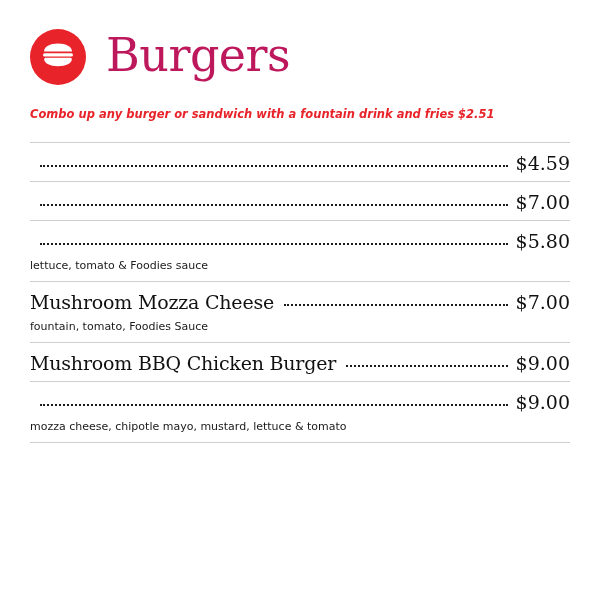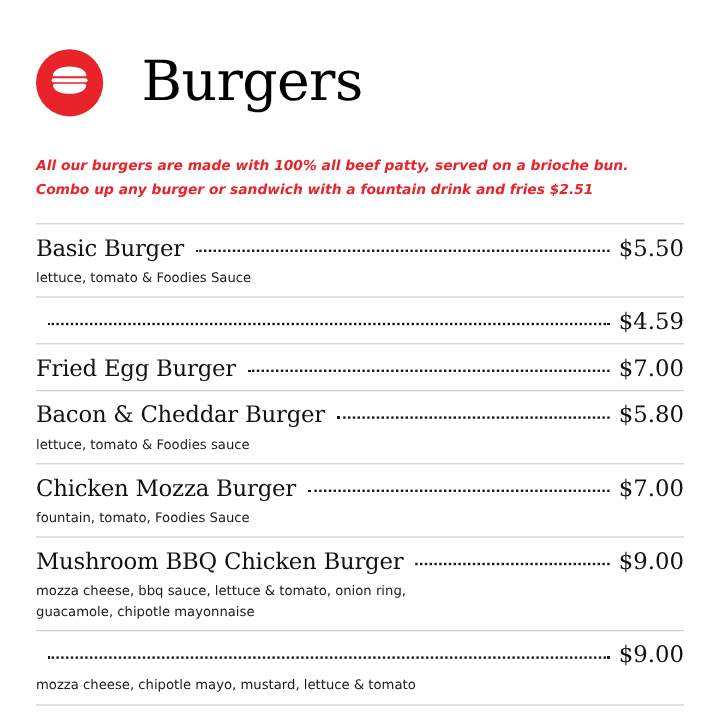--- a/index.html
+++ b/index.html
@@ -40,24 +40,24 @@
     justify-content: center;
     flex: 0 0 auto;
   }
   .burger-icon {
     display: block;
   }
   .title {
     font-family: "DejaVu Serif", serif;
     font-size: 46px;
     line-height: 1;
-    color: #000000;
+    color: #be185d;
     letter-spacing: -0.5px;
     font-weight: normal;
-    margin: 16px;
+    margin: 4px;
     padding-bottom: 4px;
   }
 
   
   .intro {
     margin-top: 18px;
     margin-bottom: 18px;
     color: #e8232a;
     font-family: "DejaVu Sans", sans-serif;
     font-size: 11.5px;
@@ -131,84 +131,67 @@
           <path d="M3 9.5 C3 4.5 9 1.5 17 1.5 C25 1.5 31 4.5 31 9.5 Z" fill="#ffffff"></path>
           <rect x="2" y="11.2" width="30" height="3.4" rx="1.7" fill="#ffffff"></rect>
           <path d="M3.2 17.2 C3.2 16.4 3.9 15.8 4.7 15.8 L29.3 15.8 C30.1 15.8 30.8 16.4 30.8 17.2 C30.8 21.2 25 24.2 17 24.2 C9 24.2 3.2 21.2 3.2 17.2 Z" fill="#ffffff"></path>
         </svg>
       </span>
     </div>
     <h1 class="title">Burgers</h1>
   </div>
 
   <div class="intro">
-    <div>All our burgers are made with 100% all beef patty, served on a brioche bun.</div>
     <div>Combo up any burger or sandwich with a fountain drink and fries $2.51</div>
   </div>
 
   <div class="menu">
 
-    <div class="item">
-      <div class="item-row">
-        <span class="item-name">Basic Burger</span>
-        <span class="dots"></span>
-        <span class="item-price">$5.50</span>
-      </div>
-      <div class="item-desc">
-        <span>lettuce, tomato &amp; Foodies Sauce</span>
-      </div>
-    </div>
 
     <div class="item">
       <div class="item-row">
         <span class="dots"></span>
         <span class="item-price">$4.59</span>
       </div>
     </div>
 
     <div class="item">
       <div class="item-row">
-        <span class="item-name">Fried Egg Burger</span>
         <span class="dots"></span>
         <span class="item-price">$7.00</span>
       </div>
     </div>
 
     <div class="item">
       <div class="item-row">
-        <span class="item-name">Bacon &amp; Cheddar Burger</span>
         <span class="dots"></span>
         <span class="item-price">$5.80</span>
       </div>
       <div class="item-desc">
         <span>lettuce, tomato &amp; Foodies sauce</span>
       </div>
     </div>
 
     <div class="item">
       <div class="item-row">
-        <span class="item-name">Chicken Mozza Burger</span>
+        <span class="item-name">Mushroom Mozza Cheese</span>
         <span class="dots"></span>
         <span class="item-price">$7.00</span>
       </div>
       <div class="item-desc">
         <span>fountain, tomato, Foodies Sauce</span>
       </div>
     </div>
 
     <div class="item">
       <div class="item-row">
         <span class="item-name">Mushroom BBQ Chicken Burger</span>
         <span class="dots"></span>
         <span class="item-price">$9.00</span>
       </div>
-      <div class="item-desc">
-        <span>mozza cheese, bbq sauce, lettuce &amp; tomato, onion ring,</span>
-        <span class="line2">guacamole, chipotle mayonnaise</span>
-      </div>
     </div>
 
     <div class="item">
       <div class="item-row">
         <span class="dots"></span>
         <span class="item-price">$9.00</span>
       </div>
       <div class="item-desc">
         <span>mozza cheese, chipotle mayo, mustard, lettuce &amp; tomato</span>
       </div>

